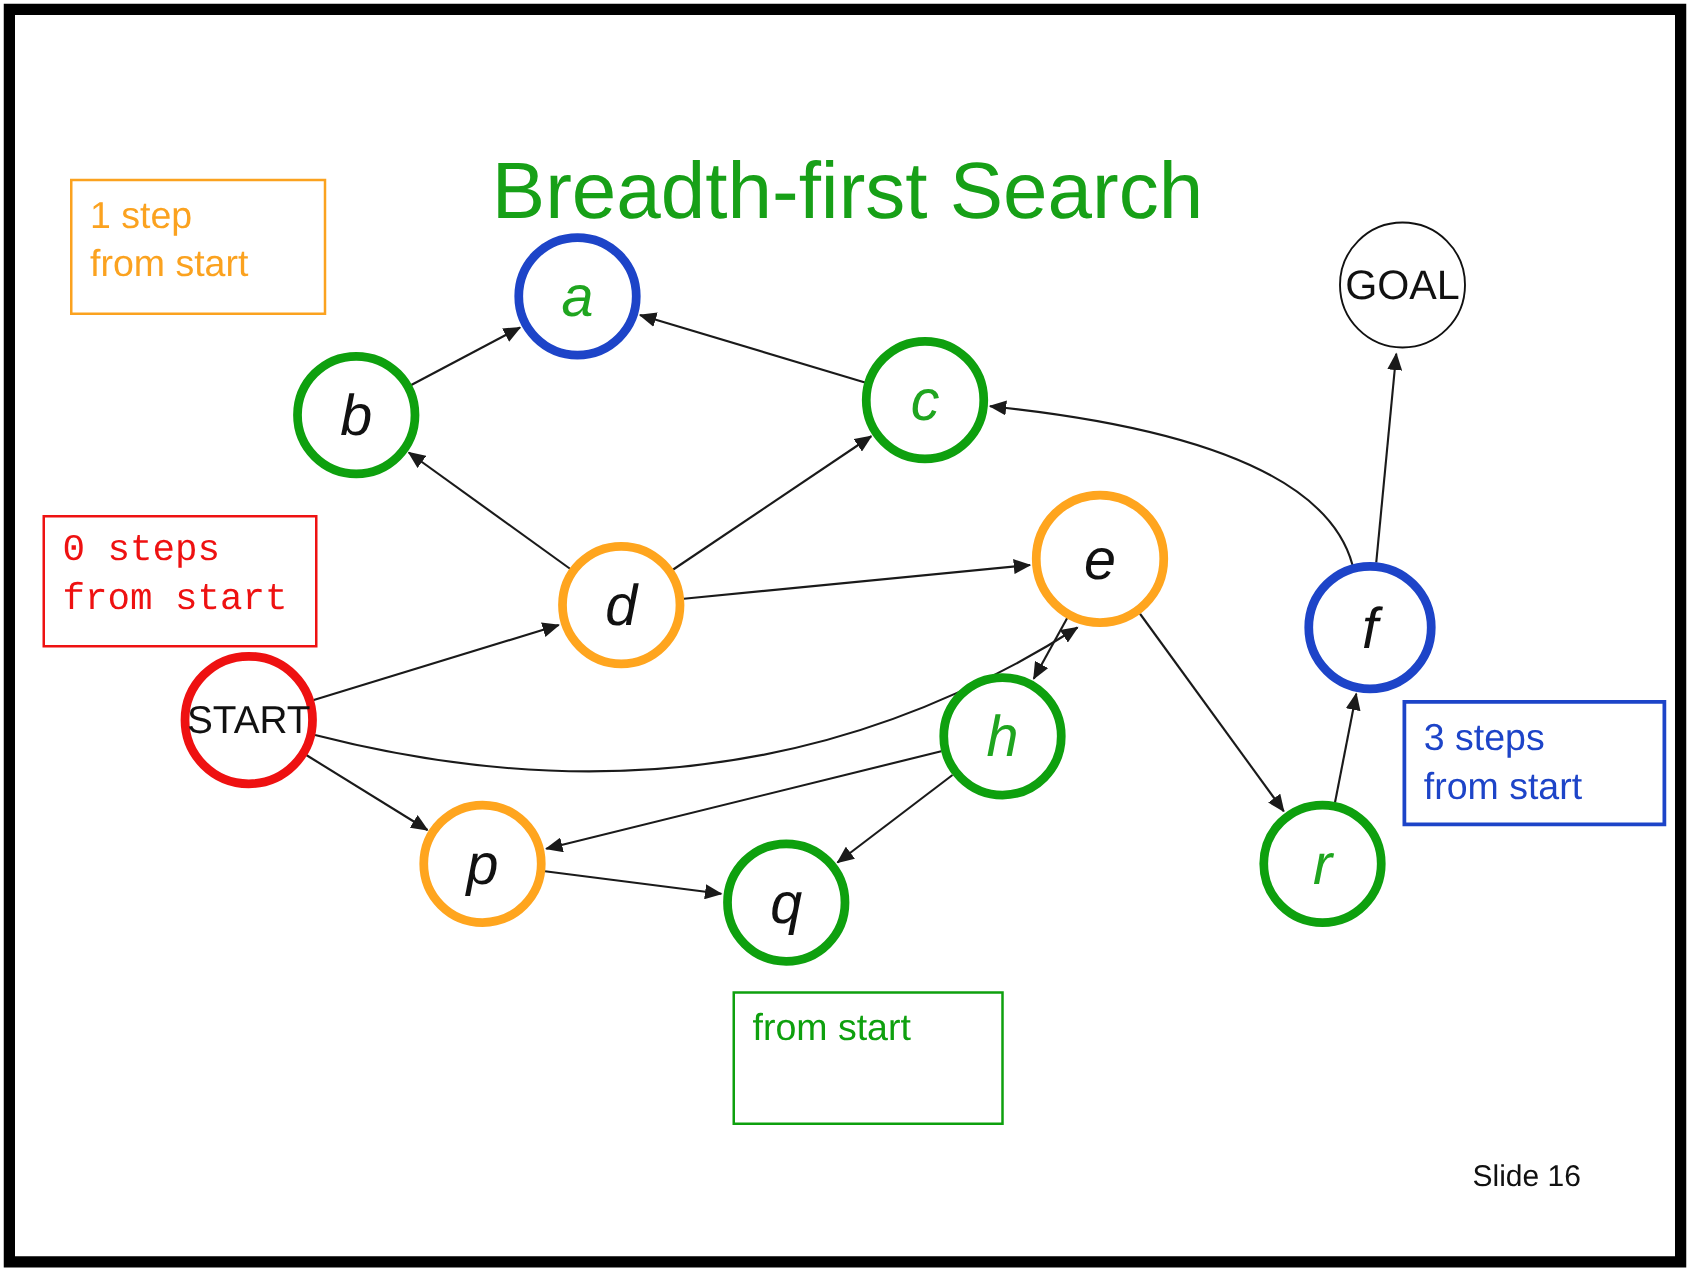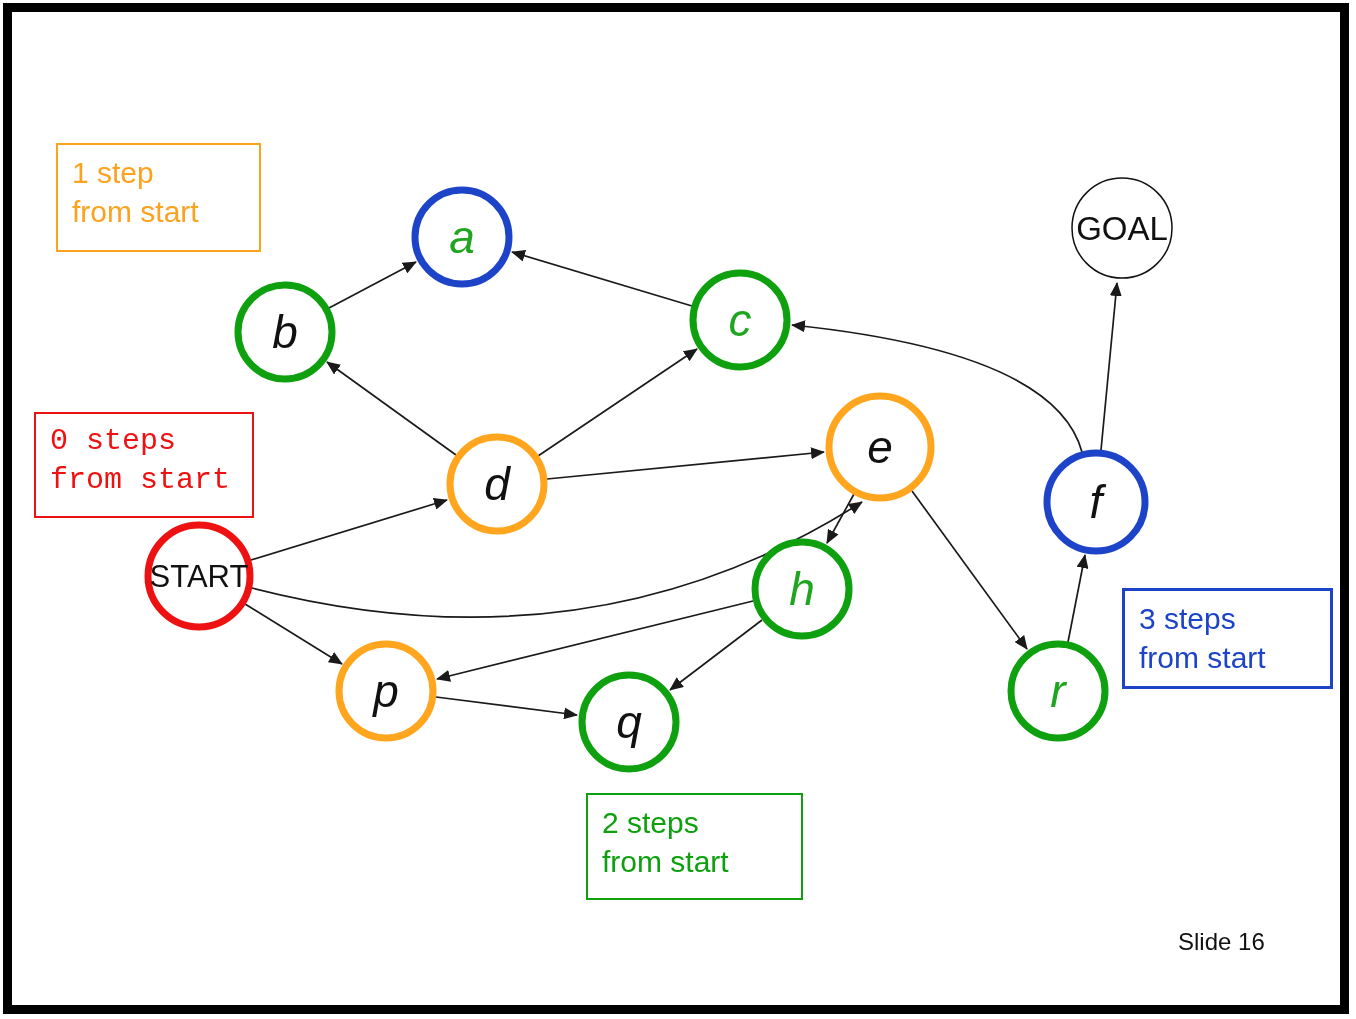--- a/index.html
+++ b/index.html
@@ -26,34 +26,35 @@
     position:absolute;
     border:2px solid;
     background:#fff;
     font-size:30px;line-height:1.30;
     padding:8px 8px 4px 14px;
     box-sizing:border-box;
   }
   #box-1-step {left:56px;  top:143px; width:205px; height:109px; color:#fba21f; border-color:#fba21f;}
   #box-0-steps{left:34px;  top:412px; width:220px; height:106px; color:#ee1111; border-color:#ee1111;font-family:Liberation Mono, monospace;}
   #box-2-steps{left:586px; top:793px; width:217px; height:107px; color:#0ea00e; border-color:#0ea00e;}
-  #box-3-steps{left:1122px;top:588px; width:211px; height:101px; color:#1d44c8; border-color:#1d44c8; border-width:3px;}
+  #box-3-steps{left:1122px;top:560px; width:211px; height:101px; color:#1d44c8; border-color:#1d44c8; border-width:3px;}
   .slide-number{
     position:absolute;left:1178px;top:928px;
     font-size:24px;color:#111;
   }
   .node-label{font-family:"Liberation Sans", sans-serif;}
 </style>
 </head>
 <body>
 
 <div class="slide">
 
   <div class="frame"></div>
 
+  <h1 class="title">Breadth-first Search</h1>
 
   <svg class="graph" id="graph-svg" viewBox="0 0 1356 1019">
       <defs>
         <marker id="arrow" markerUnits="userSpaceOnUse" markerWidth="15" markerHeight="12" refX="13" refY="6" orient="auto">
           <path d="M0,0 L14,6 L0,12 Z" fill="#1a1a1a"></path>
         </marker>
       </defs>
       <path d="M 329,308 L 416,262" fill="none" stroke="#1a1a1a" stroke-width="1.7" marker-end="url(#arrow)"></path>
       <path d="M 692,306 L 512,252" fill="none" stroke="#1a1a1a" stroke-width="1.7" marker-end="url(#arrow)"></path>
       <path d="M 456,455 L 327,362" fill="none" stroke="#1a1a1a" stroke-width="1.7" marker-end="url(#arrow)"></path>
@@ -105,19 +106,18 @@
     <div>0 steps</div>
     <div>from start</div>
   </div>
 
   <div class="callout" id="box-3-steps">
     <div>3 steps</div>
     <div>from start</div>
   </div>
 
   <div class="callout" id="box-2-steps">
-    <div>2 steps</div>
     <div>from start</div>
   </div>
 
   <div class="slide-number">Slide 16</div>
 
 </div>
 
 </body></html>

